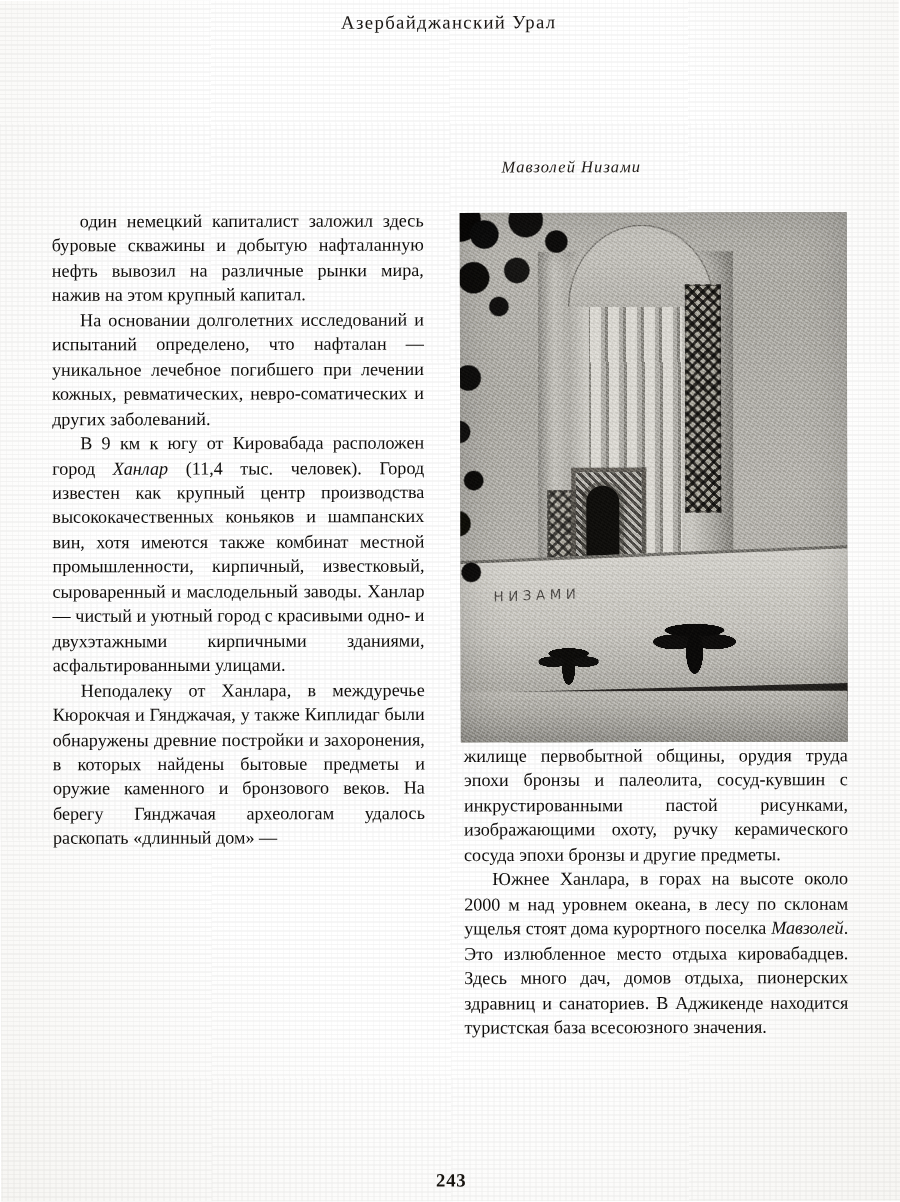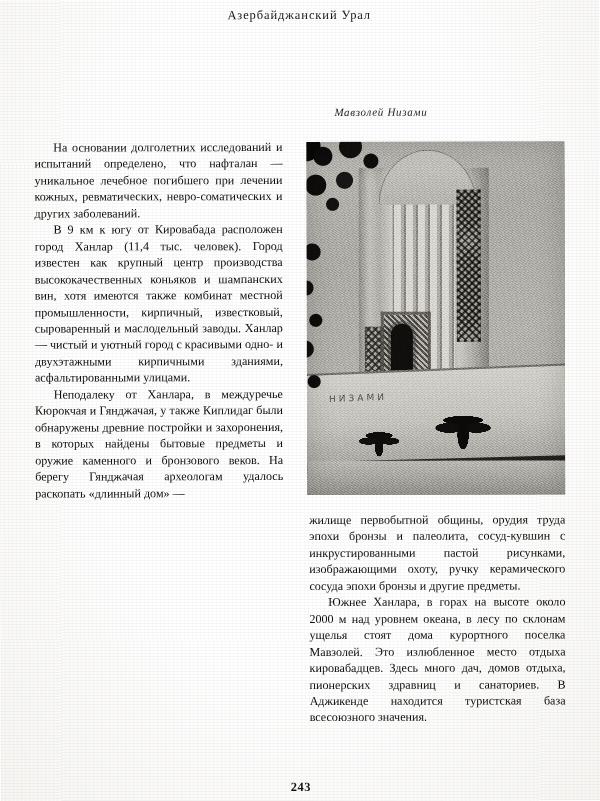--- a/index.html
+++ b/index.html
@@ -220,22 +220,22 @@
     font-size:12.1px;
     line-height:16.45px;
     text-align:justify;
     text-justify:inter-word;
     color:#100e0c;
     -webkit-font-smoothing:none;
   }
   .col p{margin:0;text-indent:1.55em;}
   .col p.noindent{text-indent:0;}
   .col-left{ left:35px; top:139px; width:248px; }
-  .col-right{ left:309px; top:512px; width:256px; }
-  .it{}
+  .col-right{ left:309px; top:496px; width:256px; }
+  .it{font-style:italic;}
 
   .folio{
     position:absolute;
     left:0;right:0;
     top:780px;
     text-align:center;
     font-size:12.5px;
     font-weight:700;
     letter-spacing:.5px;
     color:#17140f;
@@ -269,20 +269,21 @@
     <div class="ground"></div>
     <div class="palm palm-a"></div>
     <div class="palm palm-b"></div>
     <div class="foliage"></div>
     <div class="foliage-strip"></div>
     <div class="grain"></div>
     <div class="photo-vignette"></div>
   </div>
 
   <div class="col col-left">
+    <p>один немецкий капиталист заложил здесь буровые скважины и добытую нафталанную нефть вывозил на различные рынки мира, нажив на этом крупный капитал.</p>
     <p>На основании долголетних исследований и испытаний определено, что нафталан — уникальное лечебное погибшего при лечении кожных, ревматических, невро-соматических и других заболеваний.</p>
     <p><span>В 9 км к югу от Кировабада расположен город </span><span class="it">Ханлар</span><span> (11,4 тыс. человек). Город известен как крупный центр производства высококачественных коньяков и шампанских вин, хотя имеются также комбинат местной промышленности, кирпичный, известковый, сыроваренный и маслодельный заводы. Ханлар — чистый и уютный город с красивыми одно- и двухэтажными кирпичными зданиями, асфальтированными улицами.</span></p>
     <p>Неподалеку от Ханлара, в междуречье Кюрокчая и Гянджачая, у также Киплидаг были обнаружены древние постройки и захоронения, в которых найдены бытовые предметы и оружие каменного и бронзового веков. На берегу Гянджачая археологам удалось раскопать «длинный дом» —</p>
   </div>
 
   <div class="col col-right">
     <p class="noindent">жилище первобытной общины, орудия труда эпохи бронзы и палеолита, сосуд-кувшин с инкрустированными пастой рисунками, изображающими охоту, ручку керамического сосуда эпохи бронзы и другие предметы.</p>
     <p><span>Южнее Ханлара, в горах на высоте около 2000 м над уровнем океана, в лесу по склонам ущелья стоят дома курортного поселка </span><span class="it">Мавзолей</span><span>. Это излюбленное место отдыха кировабадцев. Здесь много дач, домов отдыха, пионерских здравниц и санаториев. В Аджикенде находится туристская база всесоюзного значения.</span></p>
   </div>
 

